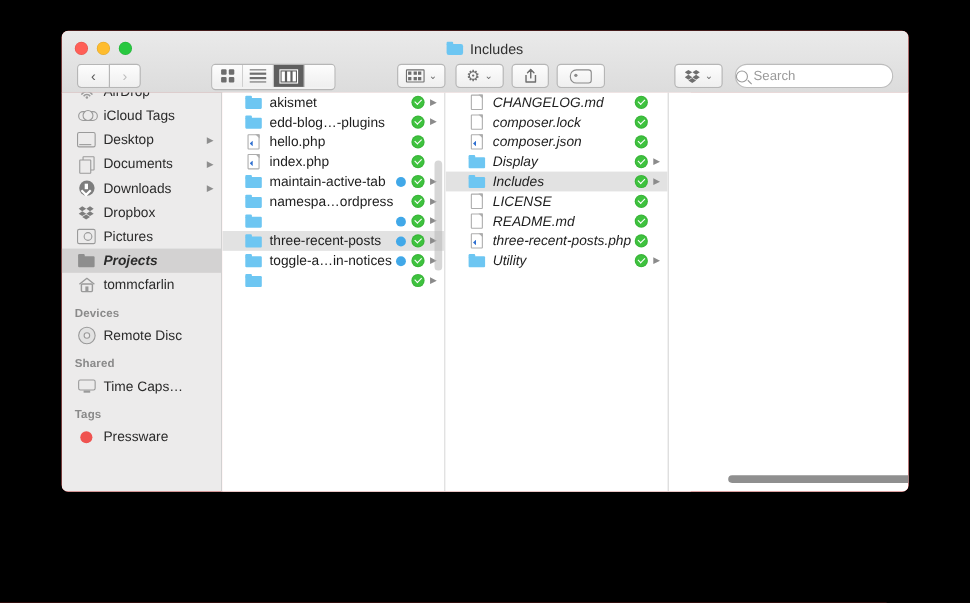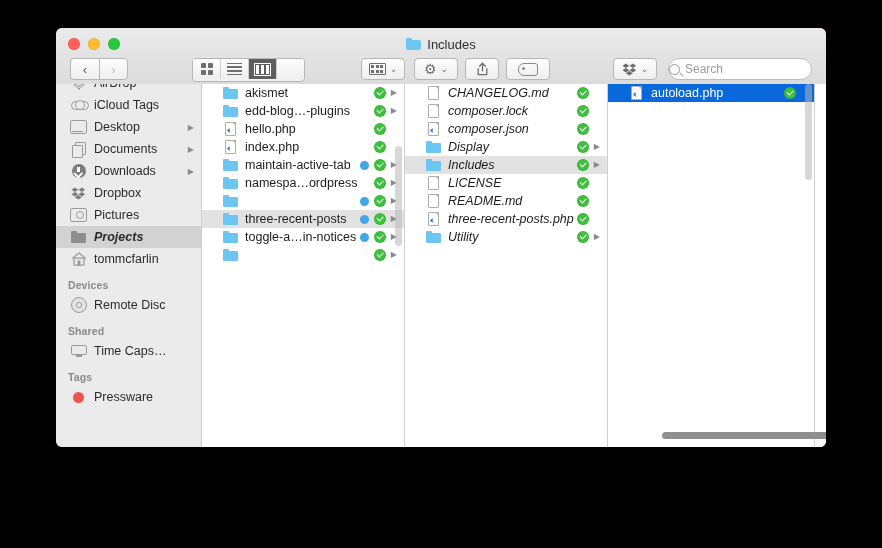--- a/index.html
+++ b/index.html
@@ -599,30 +599,17 @@
             <span class="r-ico">
               <span class="f-blue"></span>
             </span>
             <span class="r-name">Utility</span>
             <span class="badges">
               <span class="b-chk"></span>
               <span class="b-tri">▶</span>
             </span>
           </div>
         </div>
-      <div class="col col-3">
-          <div class="row sel">
-            <span class="r-ico">
-              <span class="f-php"></span>
-            </span>
-            <span class="r-name">autoload.php</span>
-            <span class="badges">
-              <span class="b-chk"></span>
-              <span class="b-tri inv">▶</span>
-            </span>
-          </div>
-          <div class="vscroll" style="top: 0px; height: 96px; opacity: 0.55;"></div>
-        </div>
       <div class="col col-4"></div>
       <div id="hscroll"></div>
     </div>
   </div>
 </div>
 
 </body></html>

